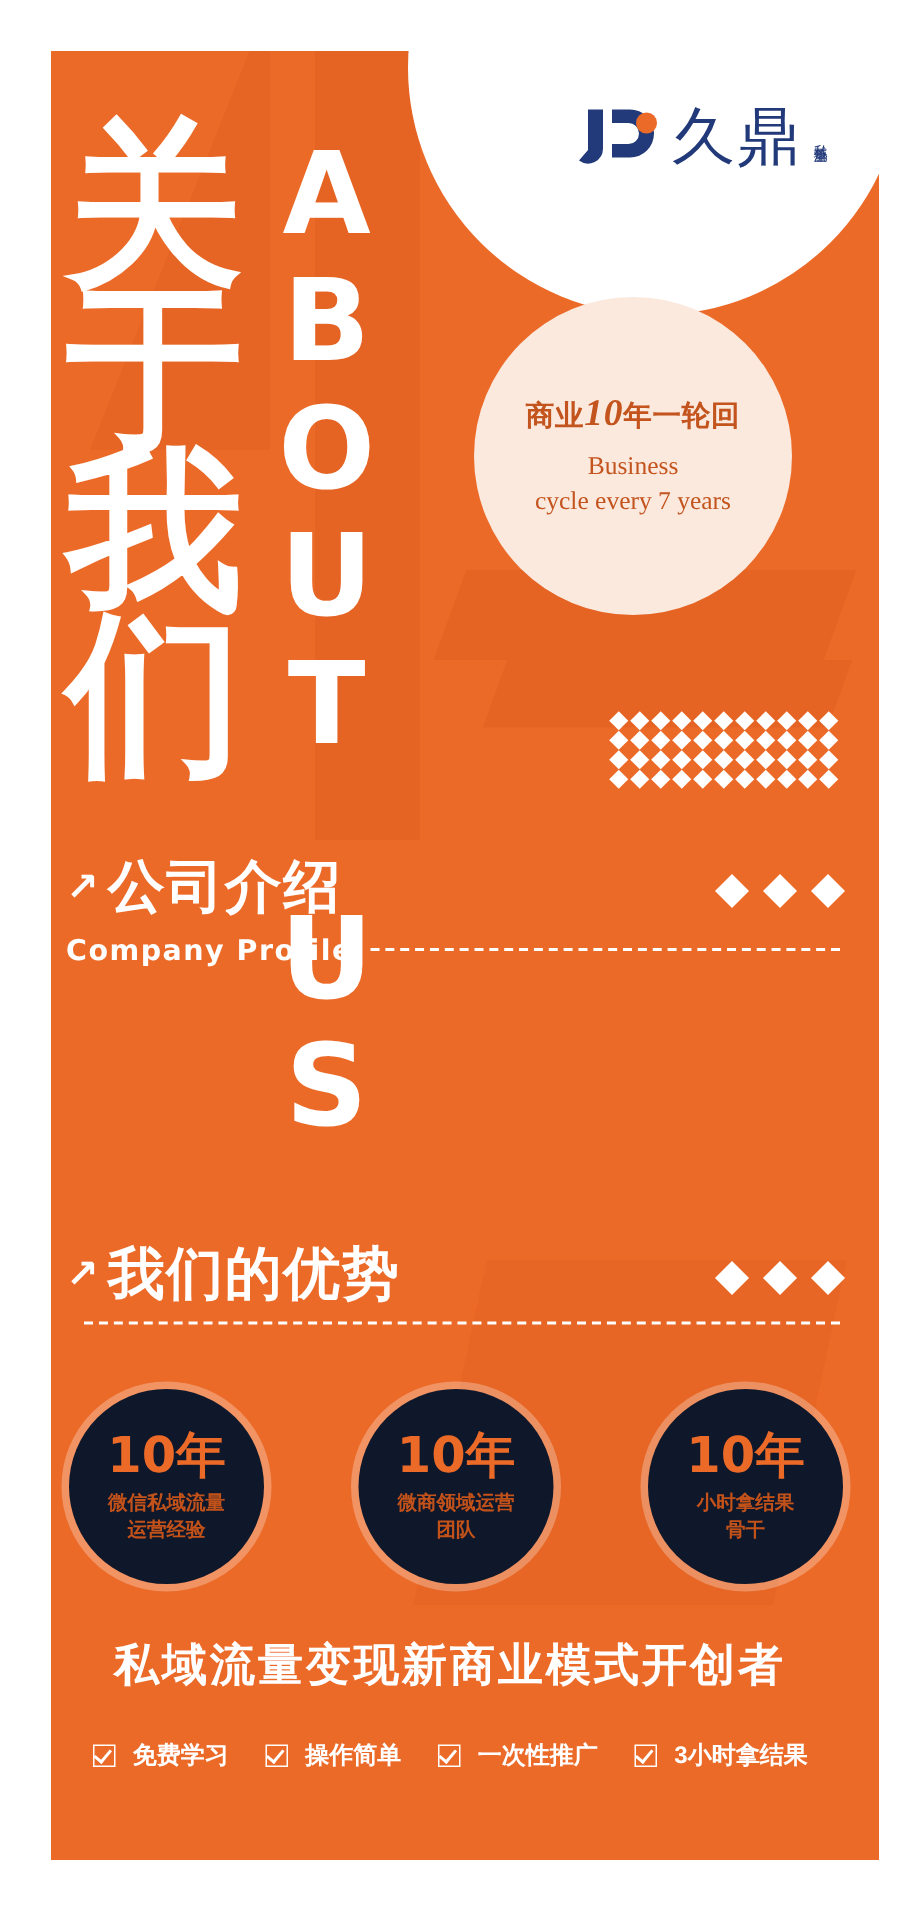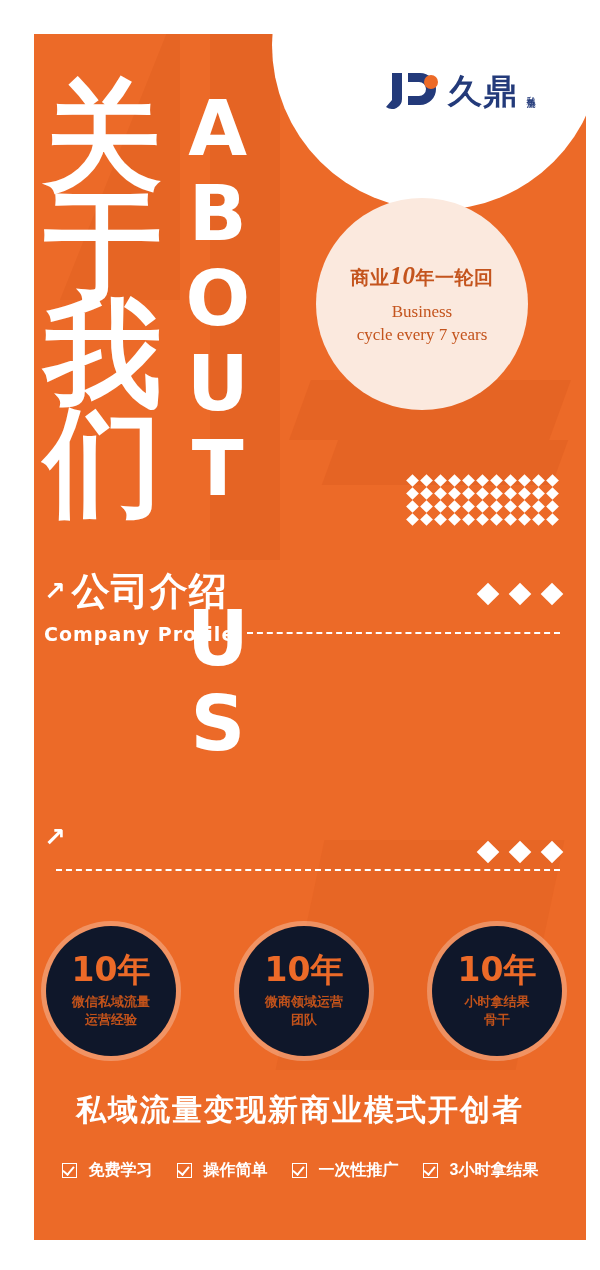--- a/index.html
+++ b/index.html
@@ -44,21 +44,21 @@
     left:316px;top:198px;width:212px;height:212px;border-radius:50%;
     background:#fbe9de;
   }
   
   .logo{
     position:absolute;left:386px;top:60px;width:180px;height:62px;
     display:flex;align-items:center;gap:8px;
   }
   .logo svg{display:block;}
   .logo-cn{
-    color:#233a7a;font-size:34px;font-weight:bold;letter-spacing:1px;
+    color:#233a7a;font-size:42px;font-weight:normal;letter-spacing:1px;
     font-family:"DejaVu Sans","Liberation Sans",sans-serif;
     line-height:1;
   }
   .logo-sub{
     color:#233a7a;font-size:9px;writing-mode:vertical-rl;
     letter-spacing:1px;margin-left:-2px;
   }
   
   .circle-text{
     position:absolute;left:316px;top:198px;width:212px;height:212px;
@@ -268,20 +268,21 @@
       <i></i>
       <i></i>
       <i></i>
     </div>
   </div>
 
 
   <div class="sec" style="top:830px;">
     <div class="sec-top">
       <span class="sec-arrow">↗</span>
+      <span class="sec-cn">我们的优势</span>
     </div>
     <div class="sec-row2">
       <span class="dashline"></span>
     </div>
     <div class="diamonds" style="top:14px;">
       <i></i>
       <i></i>
       <i></i>
     </div>
   </div>

